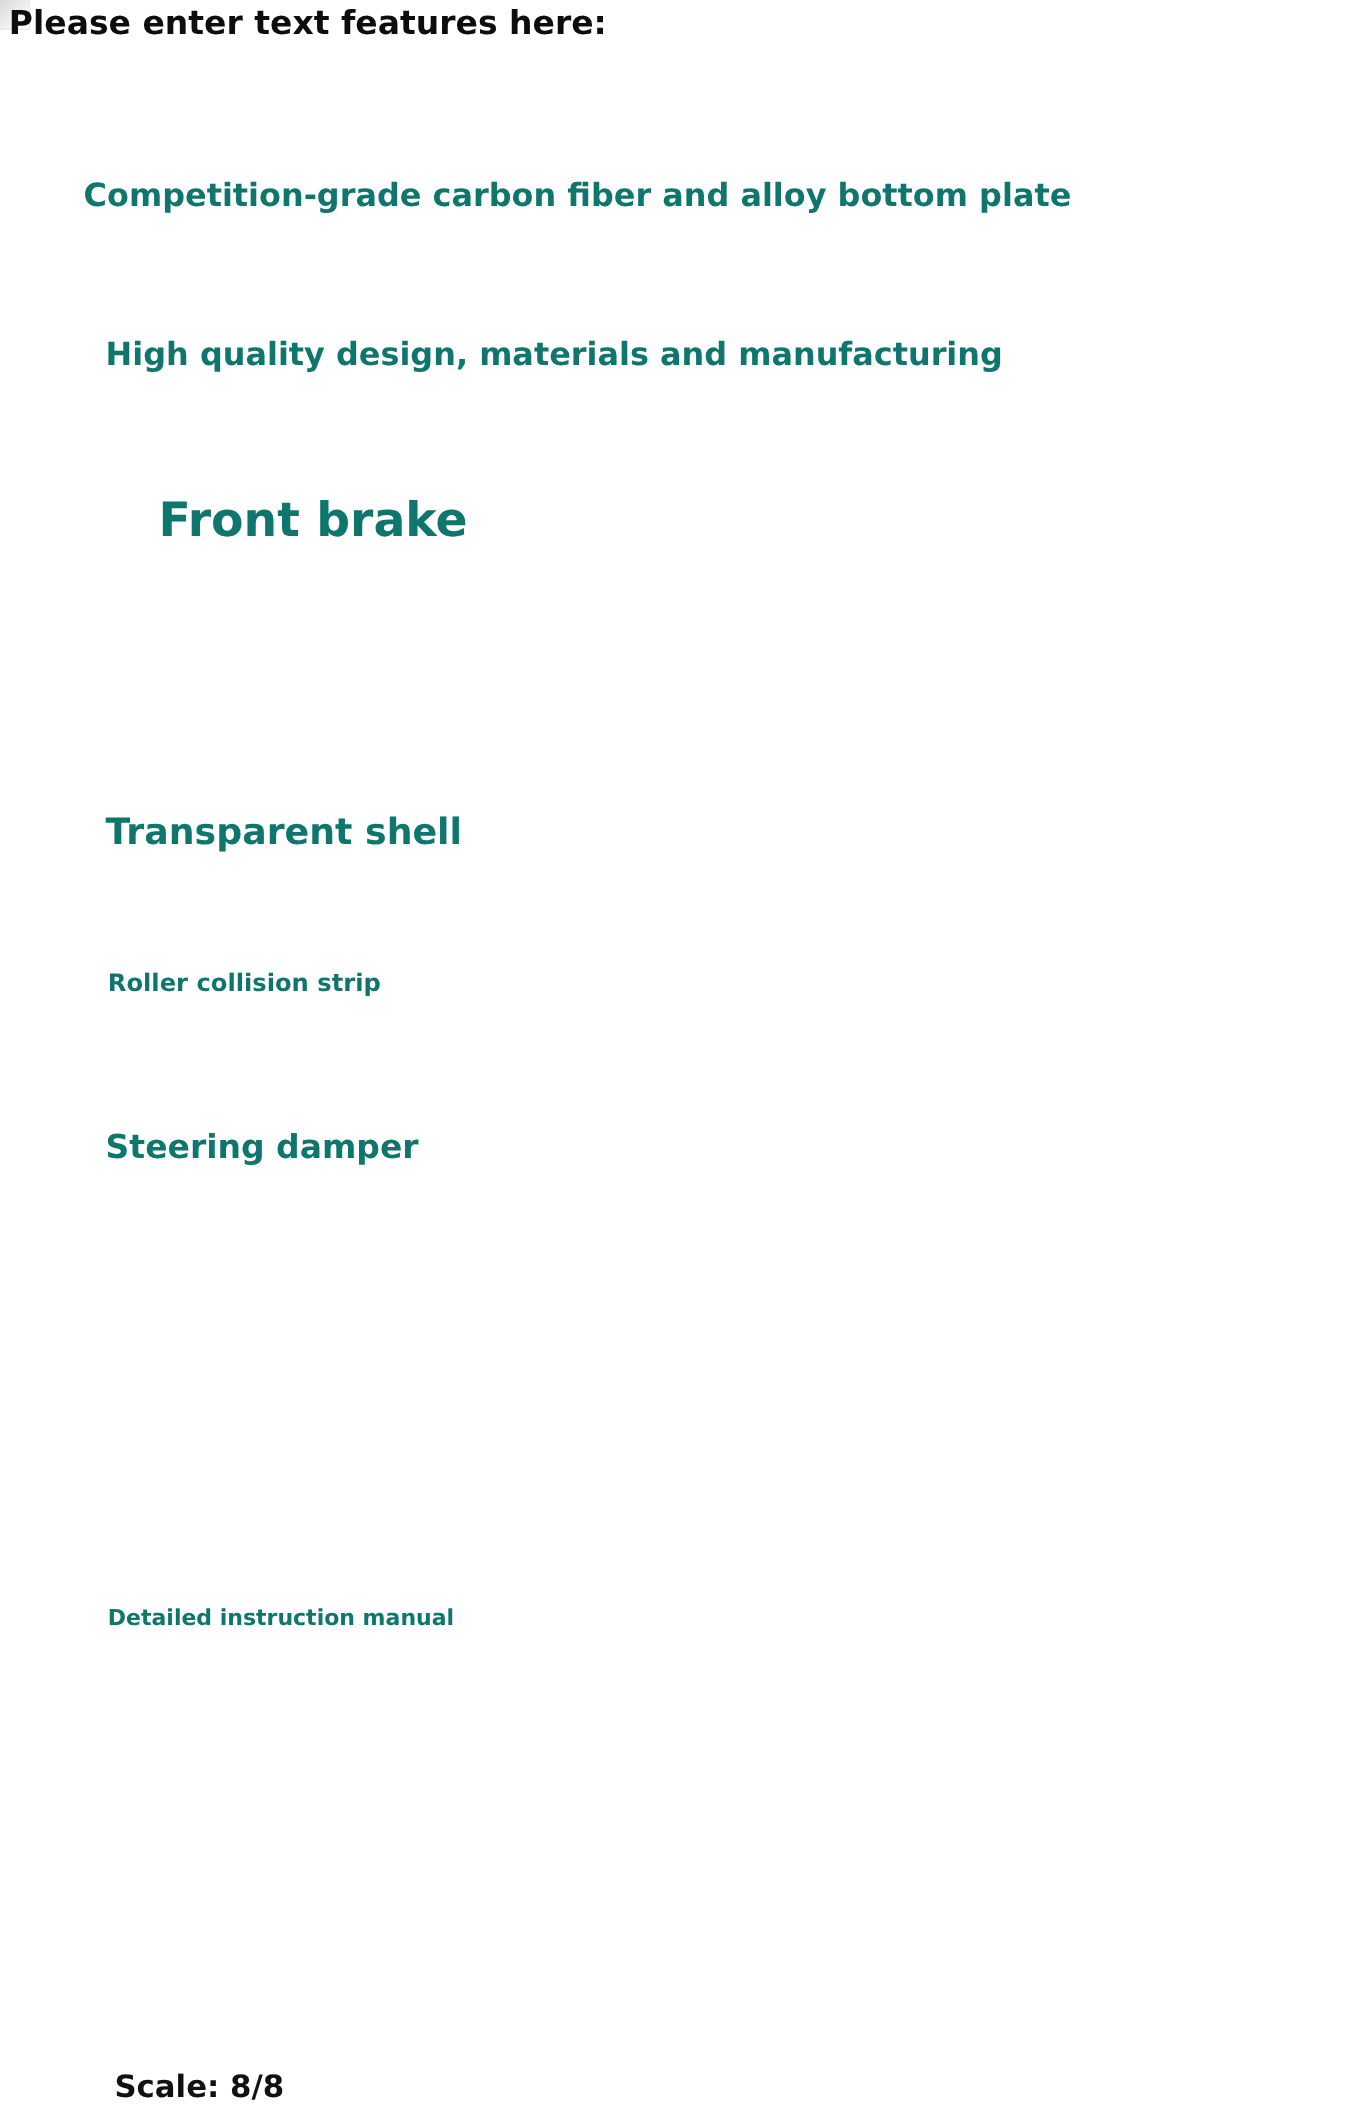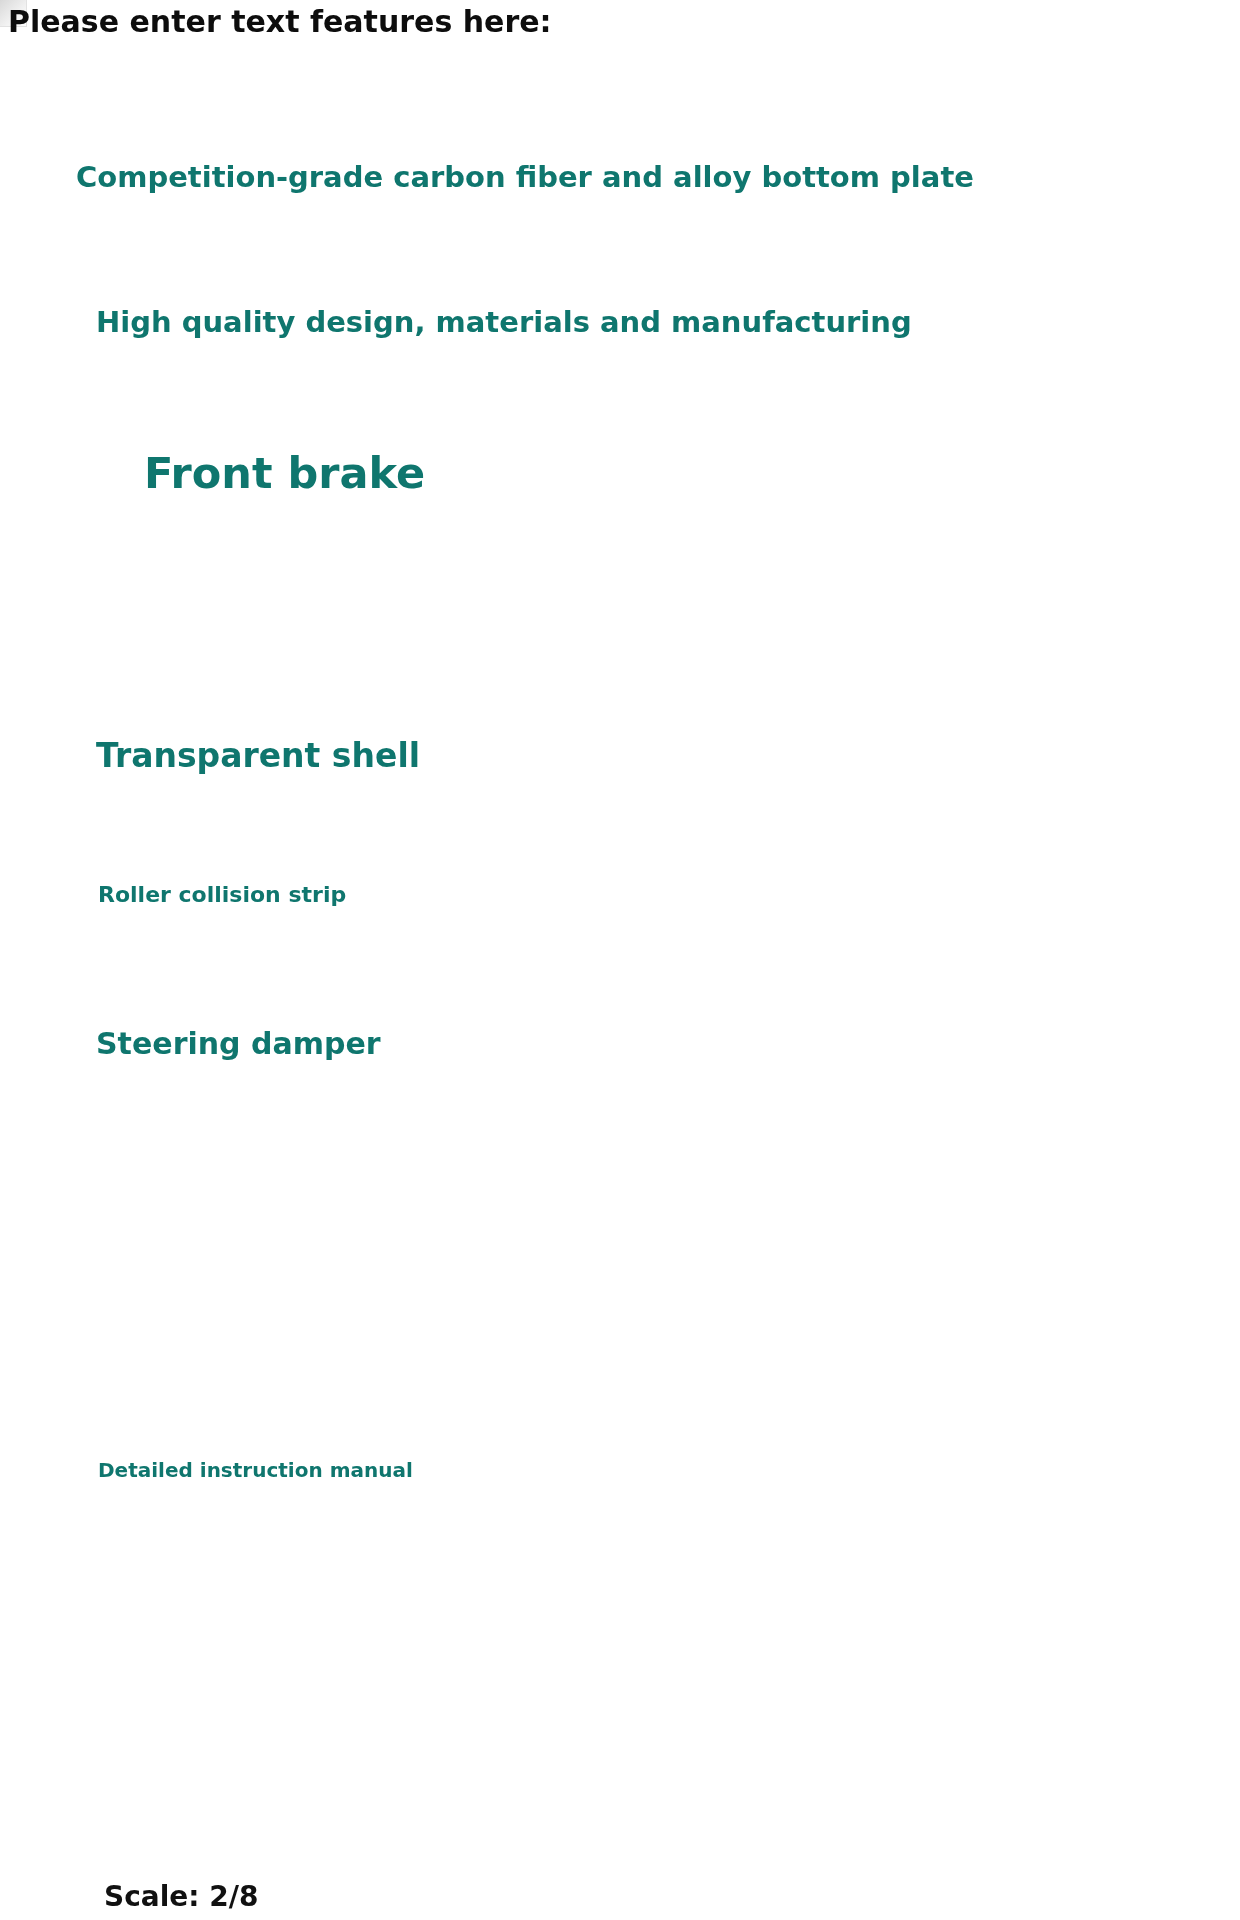--- a/index.html
+++ b/index.html
@@ -82,15 +82,15 @@
 
   <div class="feature f0">Competition-grade carbon fiber and alloy bottom plate</div>
   <div class="feature f1">High quality design, materials and manufacturing</div>
   <div class="feature f2">Front brake</div>
   <div class="feature f4">Transparent shell</div>
   <div class="feature f5">Roller collision strip</div>
   <div class="feature f6">Steering damper</div>
   <div class="feature f9">Detailed instruction manual</div>
 
 
-  <div class="spec s0">Scale: 2/8</div>
+  <div class="spec s0">Scale: 8/8</div>
 
 </div>
 
 </body></html>

